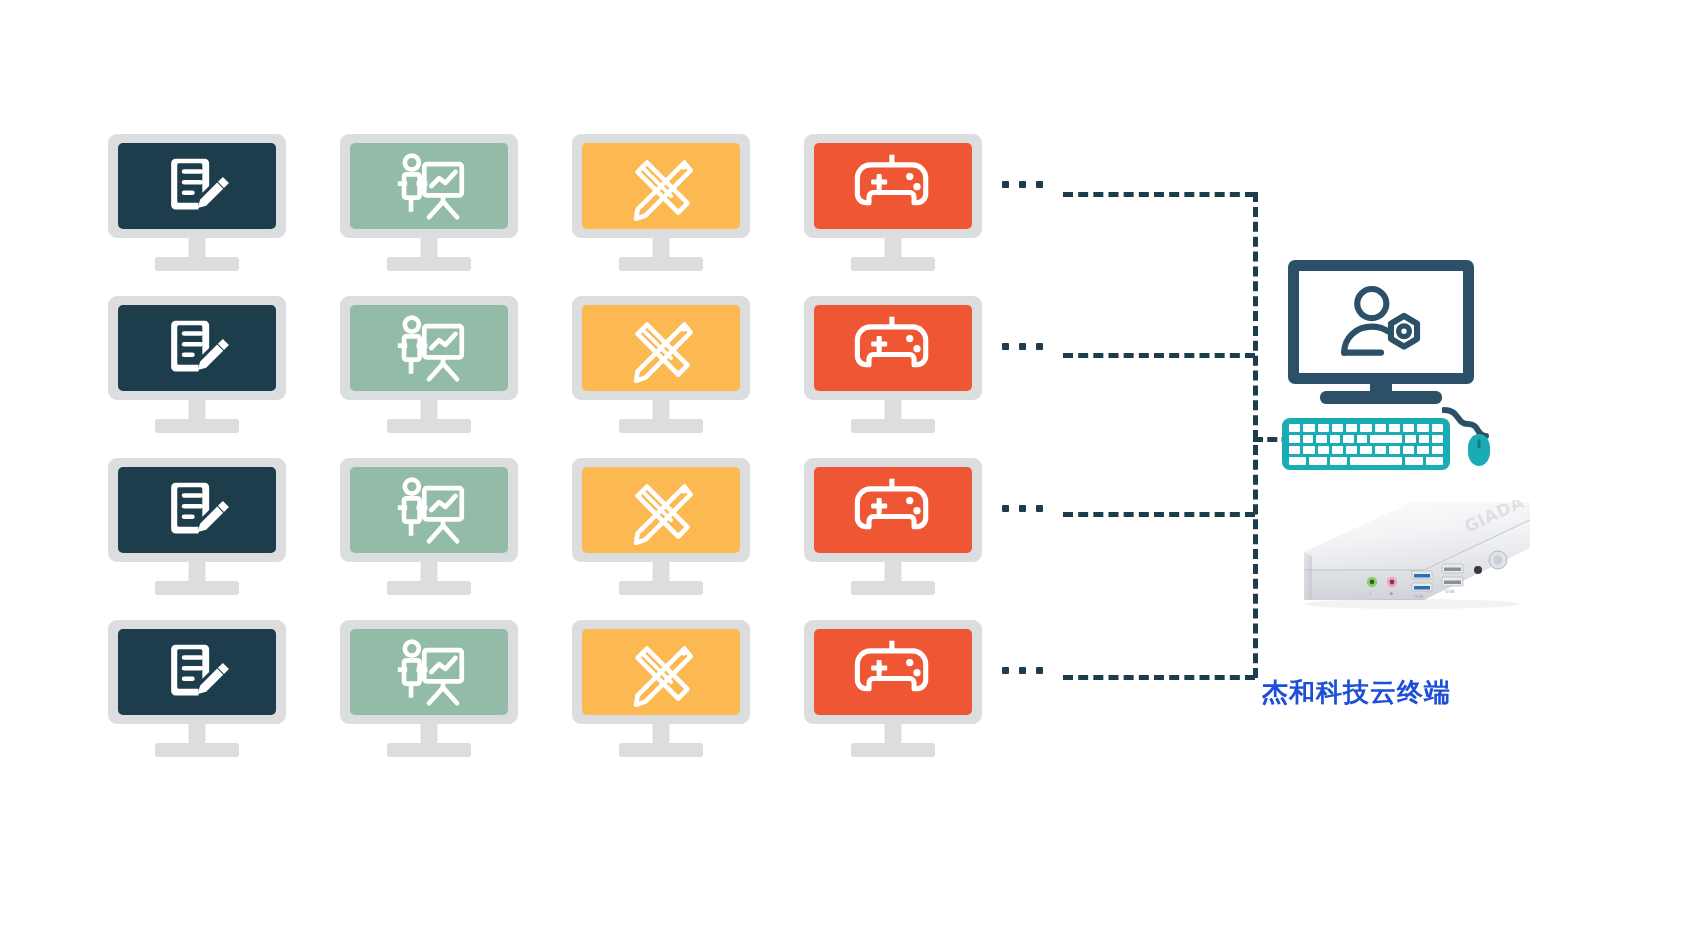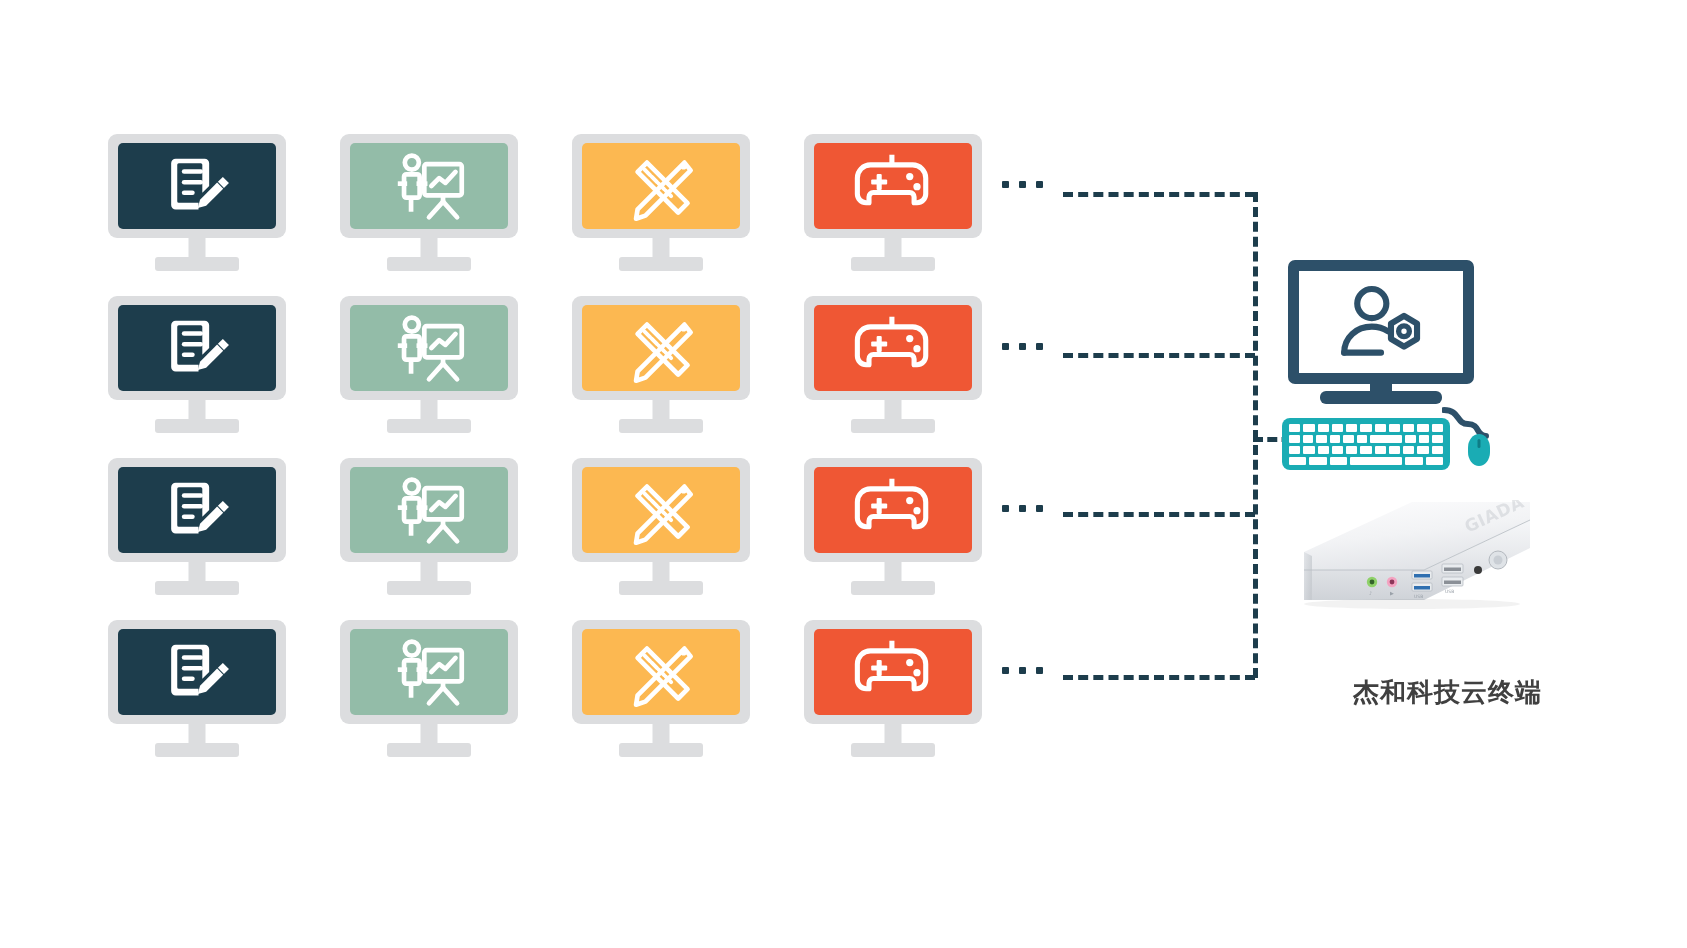--- a/index.html
+++ b/index.html
@@ -207,24 +207,24 @@
     width: 270px;
     height: 120px;
   }
 
   
   #caption {
     position: absolute;
     left: 1262px;
     top: 675px;
     width: 280px;
-    text-align: right;
+    text-align: left;
     font-size: 26px;
     font-weight: bold;
-    color: #404040;
+    color: #1d4ed8;
     letter-spacing: 1px;
     font-family: "DejaVu Sans", "Liberation Sans", sans-serif;
   }
 </style>
 </head>
 <body>
 
 <div id="stage">
     <div class="client" style="left: 108px; top: 134px;">
       <div class="bezel">

